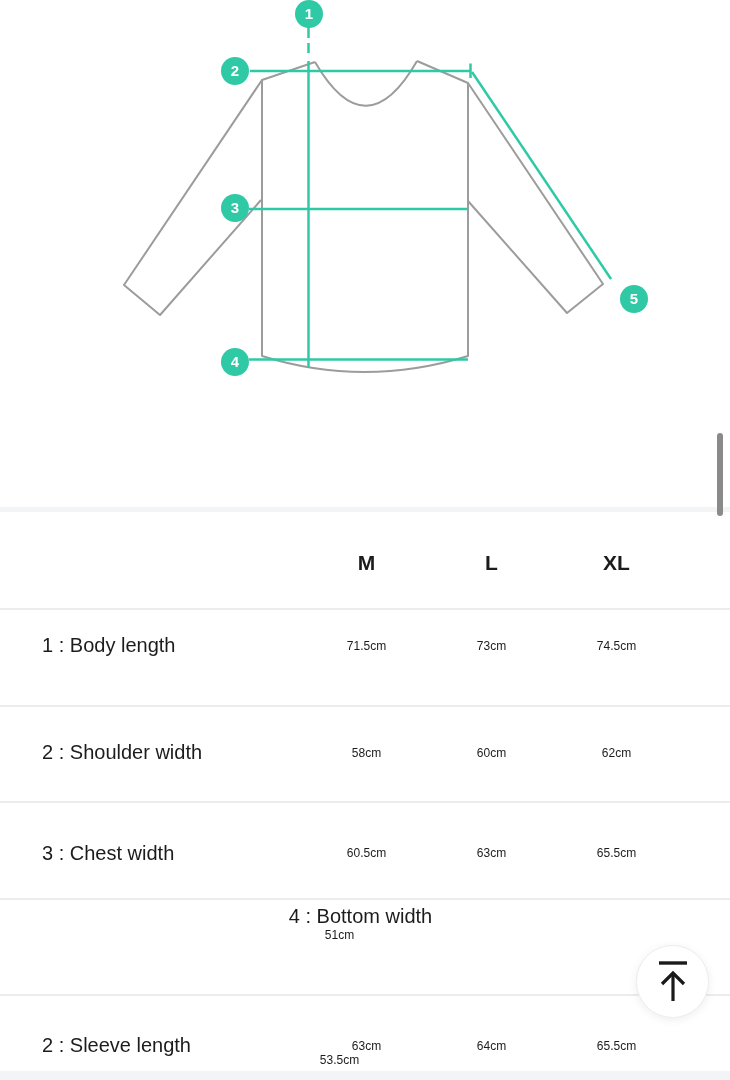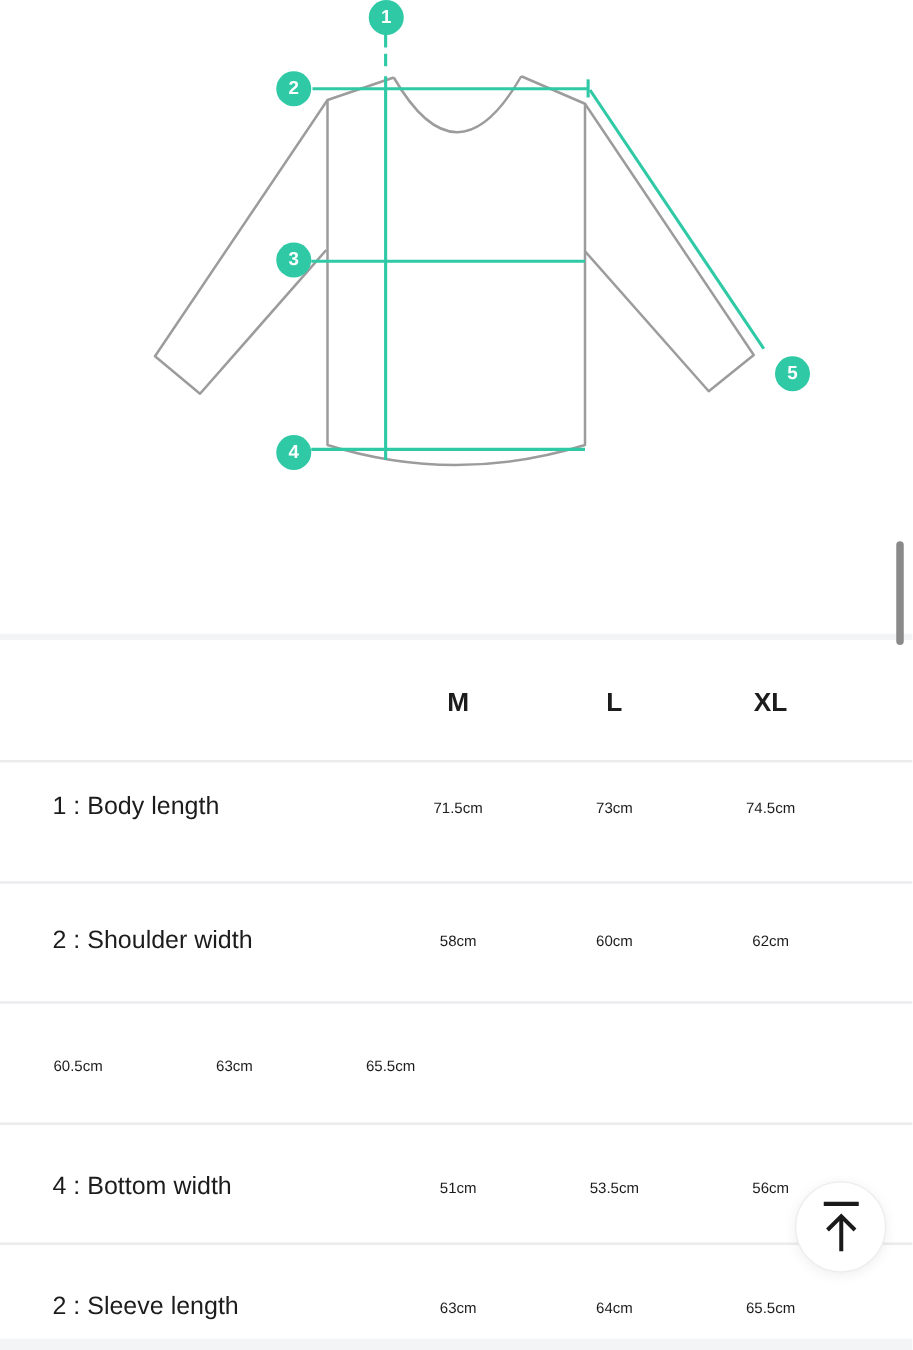--- a/index.html
+++ b/index.html
@@ -94,25 +94,26 @@
       <div class="t-cell">73cm</div>
       <div class="t-cell">74.5cm</div>
     </div>
     <div class="t-row with-line" style="top: 705px; height: 88px;">
       <div class="t-label">2 : Shoulder width</div>
       <div class="t-cell">58cm</div>
       <div class="t-cell">60cm</div>
       <div class="t-cell">62cm</div>
     </div>
     <div class="t-row with-line" style="top: 801px; height: 97px;">
+      <div class="t-label">3 : Chest width</div>
       <div class="t-cell">60.5cm</div>
       <div class="t-cell">63cm</div>
       <div class="t-cell">65.5cm</div>
     </div>
-    <div class="t-row with-line" style="top: 898px; height: 96px;">
+    <div class="t-row with-line" style="top: 898px; height: 96px; flex-direction: column;">
       <div class="t-label">4 : Bottom width</div>
       <div class="t-cell">51cm</div>
       <div class="t-cell">53.5cm</div>
       <div class="t-cell">56cm</div>
     </div>
     <div class="t-row with-line" style="top: 994px; height: 96px;">
       <div class="t-label">2 : Sleeve length</div>
       <div class="t-cell">63cm</div>
       <div class="t-cell">64cm</div>
       <div class="t-cell">65.5cm</div>

